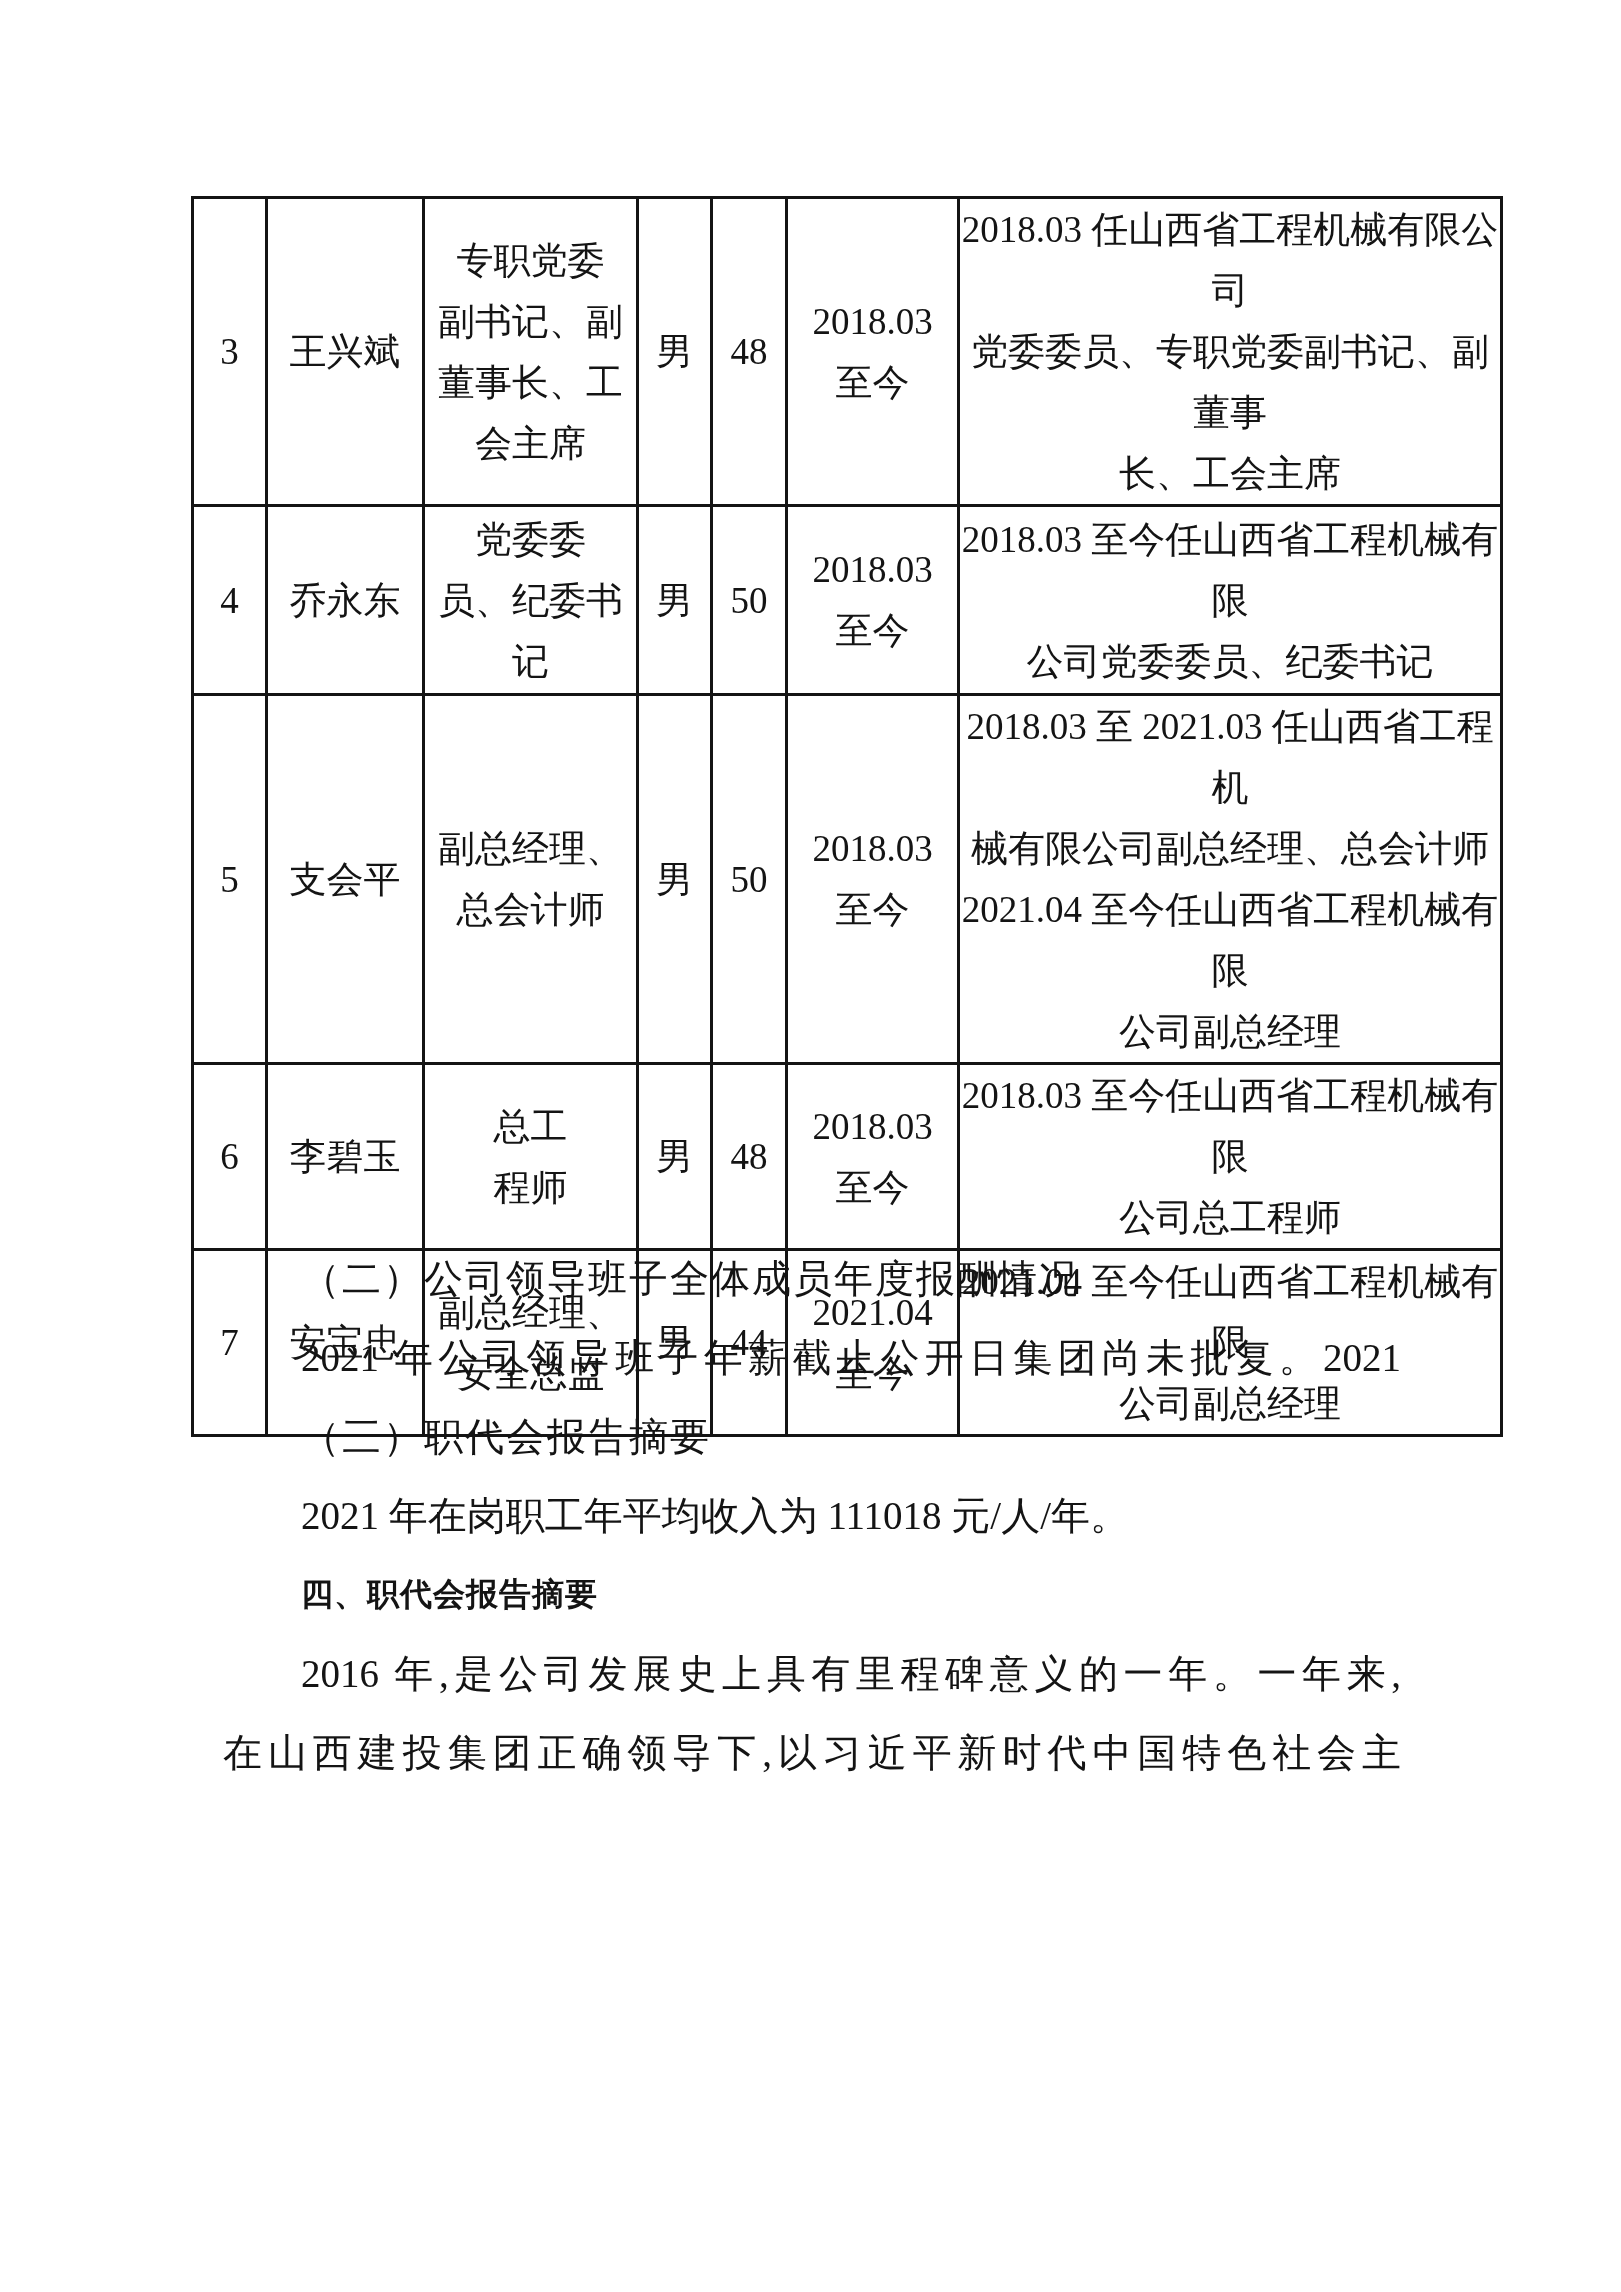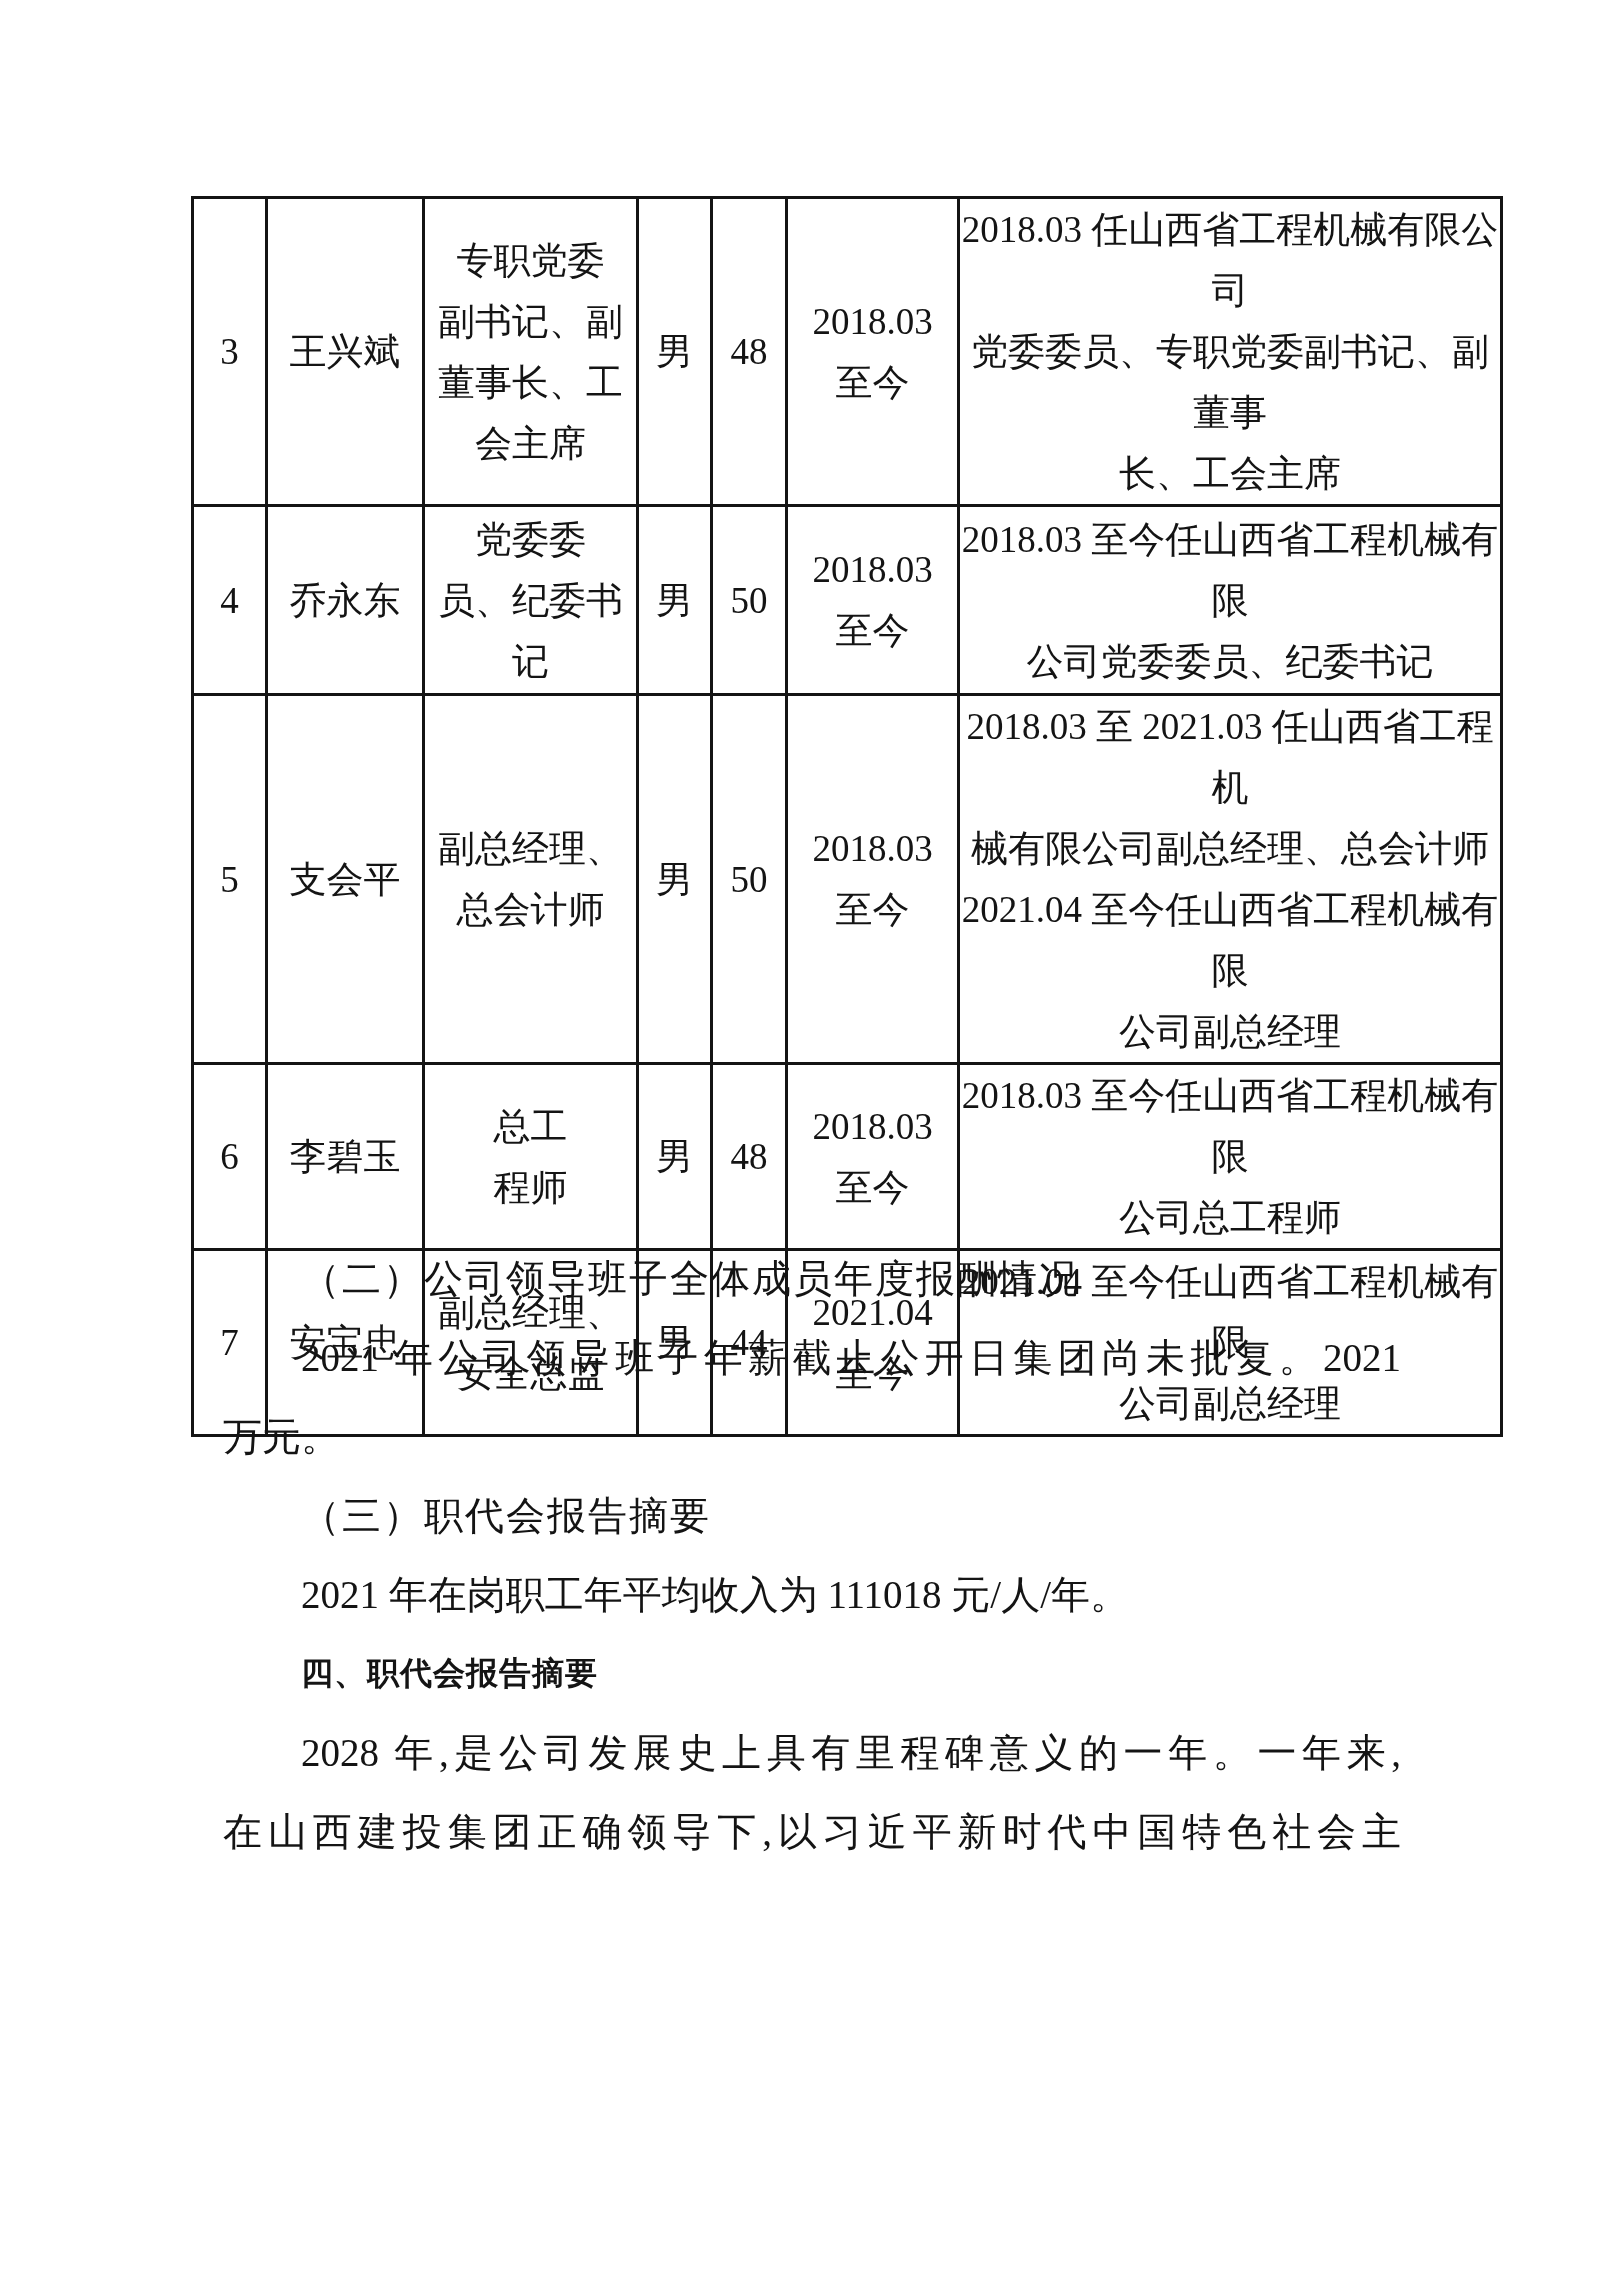--- a/index.html
+++ b/index.html
@@ -148,22 +148,21 @@
 至今</td>
         <td class="desc">2021.04 至今任山西省工程机械有限
 公司副总经理</td>
       </tr>
     </tbody>
   </table>
 
   <div class="bodytext">
     <div class="ln indent h-kai">（二）公司领导班子全体成员年度报酬情况</div>
     <div class="ln indent just">2021 年公司领导班子年薪截止公开日集团尚未批复。2021</div>
-    <div class="ln">万元。</div>
     <div class="ln indent h-kai">（三）职代会报告摘要</div>
     <div class="ln indent">2021 年在岗职工年平均收入为 111018 元/人/年。</div>
     <div class="ln indent h-hei">四、职代会报告摘要</div>
-    <div class="ln indent just">2028 年,是公司发展史上具有里程碑意义的一年。一年来,</div>
+    <div class="ln indent just">2016 年,是公司发展史上具有里程碑意义的一年。一年来,</div>
     <div class="ln just">在山西建投集团正确领导下,以习近平新时代中国特色社会主</div>
   </div>
 
 </div>
 
 
 </body></html>

